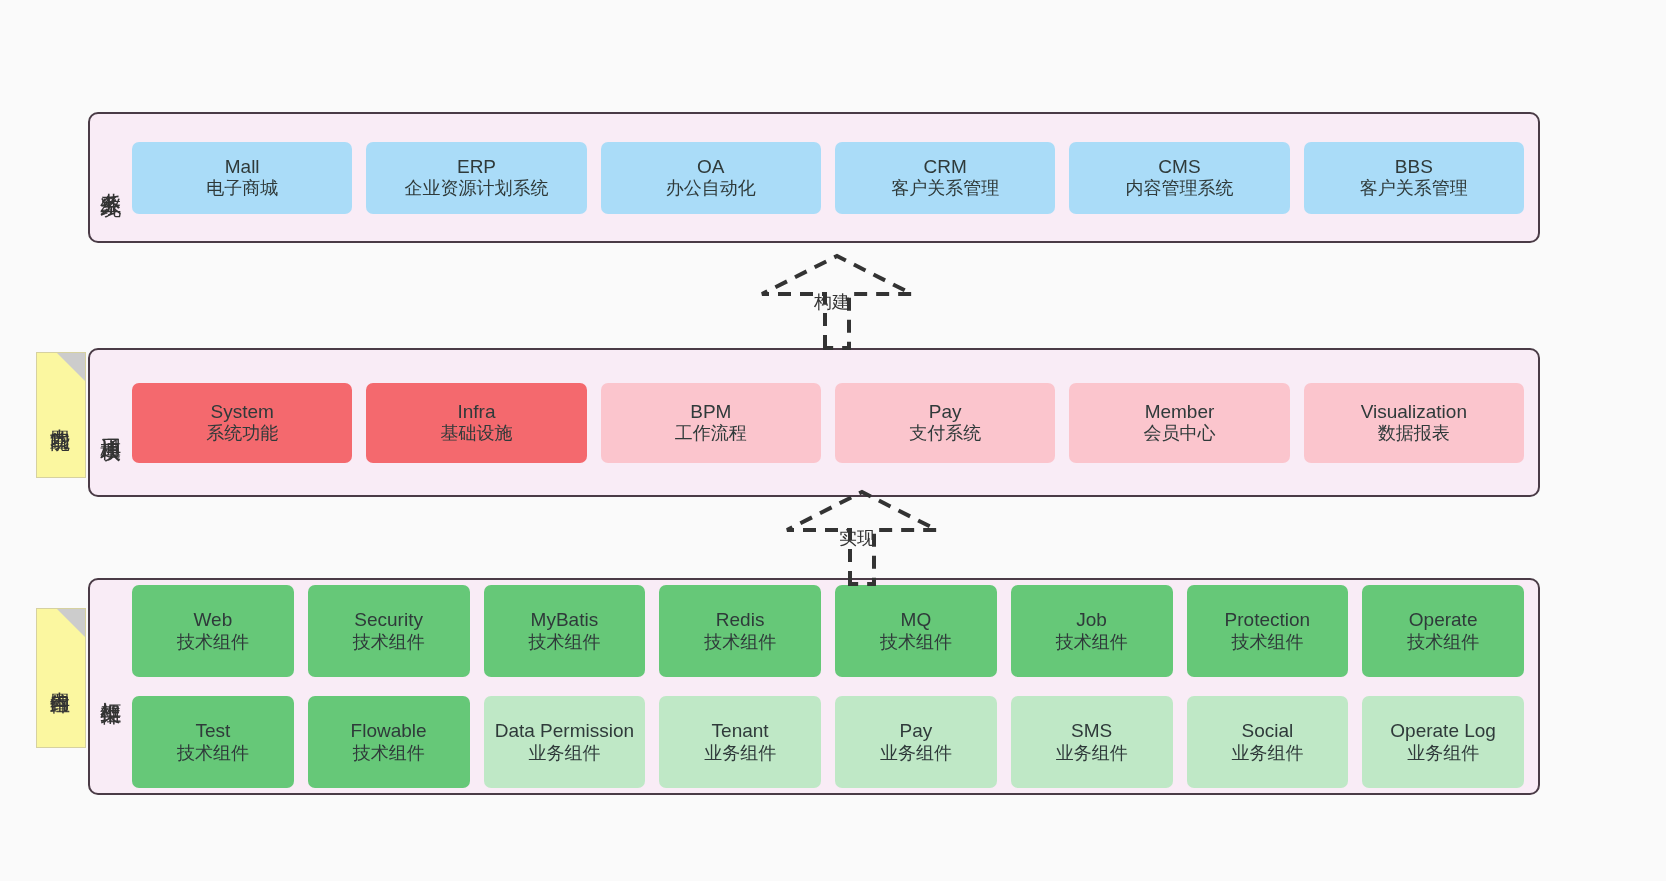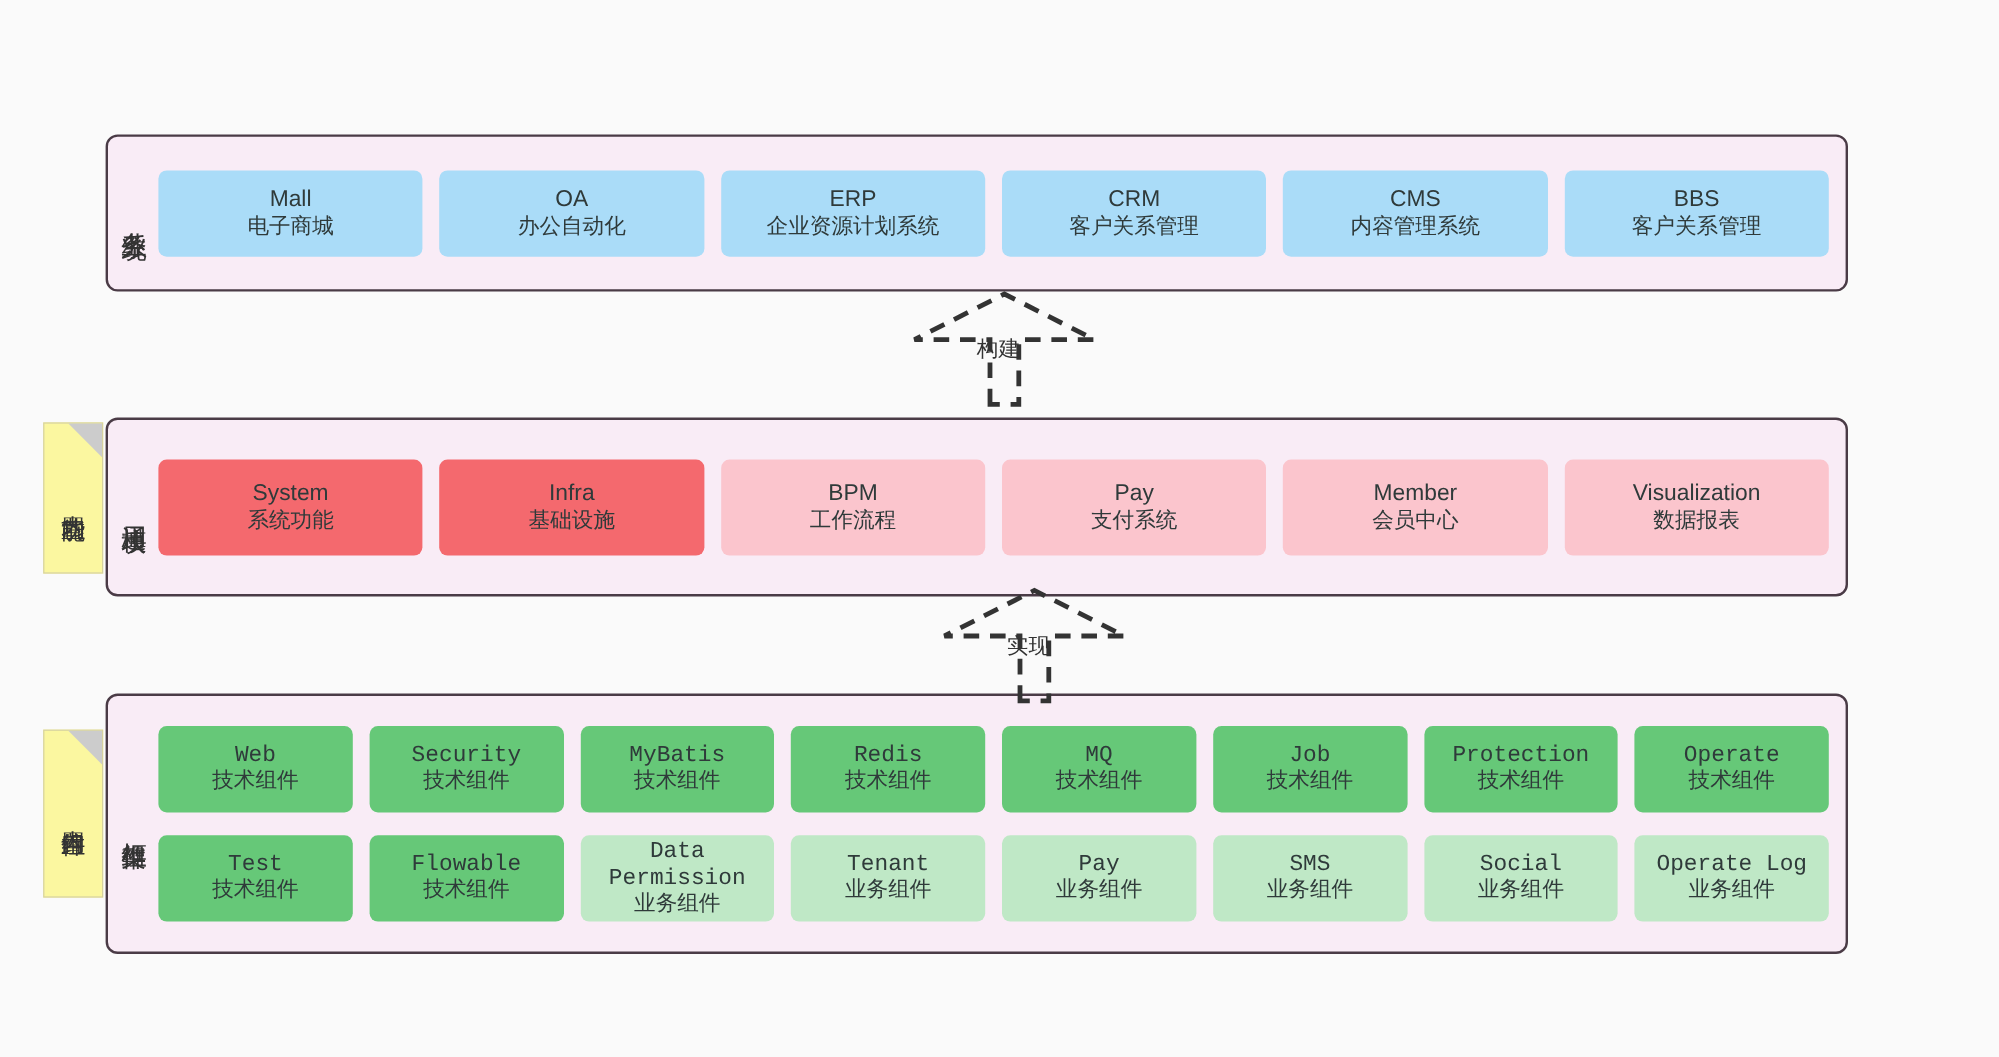--- a/index.html
+++ b/index.html
@@ -92,21 +92,21 @@
   .c-green     { background: #66c878; }
   .c-lightgrn  { background: #bfe8c6; }
 
   
   #layer-business { left: 88px;  top: 112px; width: 1452px; height: 131px; }
   #layer-common   { left: 88px;  top: 348px; width: 1452px; height: 149px; }
   #layer-frame    { left: 88px;  top: 578px; width: 1452px; height: 217px; }
 
   #layer-business .card { height: 72px; }
   #layer-common   .card { height: 80px; }
-  #layer-frame    .card { height: 72px; font-family: Liberation Mono, monospace; }
+  #layer-frame    .card { height: 92px; }
 
   
   .note {
     position: absolute;
     width: 50px;
     background: #fbf7a0;
     border: 1px solid #d6d1a0;
     box-sizing: border-box;
     display: flex;
     align-items: center;
@@ -141,46 +141,46 @@
   }
   .gen-arrow svg { display: block; overflow: visible; }
   .gen-arrow .arrow-label {
     position: absolute;
     font-size: 18px;
     color: #333333;
     white-space: nowrap;
     user-select: none;
   }
 
-  #arrow-build  { left: 752px; top: 241px; width: 170px; height: 100px; }
+  #arrow-build  { left: 752px; top: 252px; width: 170px; height: 100px; }
   #arrow-impl   { left: 777px; top: 488px; width: 170px; height: 100px; }
 
   #arrow-build .arrow-label { left: 62px; top: 38px; }
   #arrow-impl  .arrow-label { left: 62px; top: 38px; }
 </style>
 </head>
 <body>
 
 <div class="canvas">
 
   <div class="layer" id="layer-business">
     <div class="layer-title">业务系统</div>
     <div class="layer-body">
       <div class="card-row">
         <div class="card c-blue">
           <span class="en">Mall</span>
           <span class="cn">电子商城</span>
         </div>
         <div class="card c-blue">
+          <span class="en">ERP</span>
+          <span class="cn">企业资源计划系统</span>
+        </div>
+        <div class="card c-blue">
           <span class="en">OA</span>
           <span class="cn">办公自动化</span>
-        </div>
-        <div class="card c-blue">
-          <span class="en">ERP</span>
-          <span class="cn">企业资源计划系统</span>
         </div>
         <div class="card c-blue">
           <span class="en">CRM</span>
           <span class="cn">客户关系管理</span>
         </div>
         <div class="card c-blue">
           <span class="en">CMS</span>
           <span class="cn">内容管理系统</span>
         </div>
         <div class="card c-blue">

